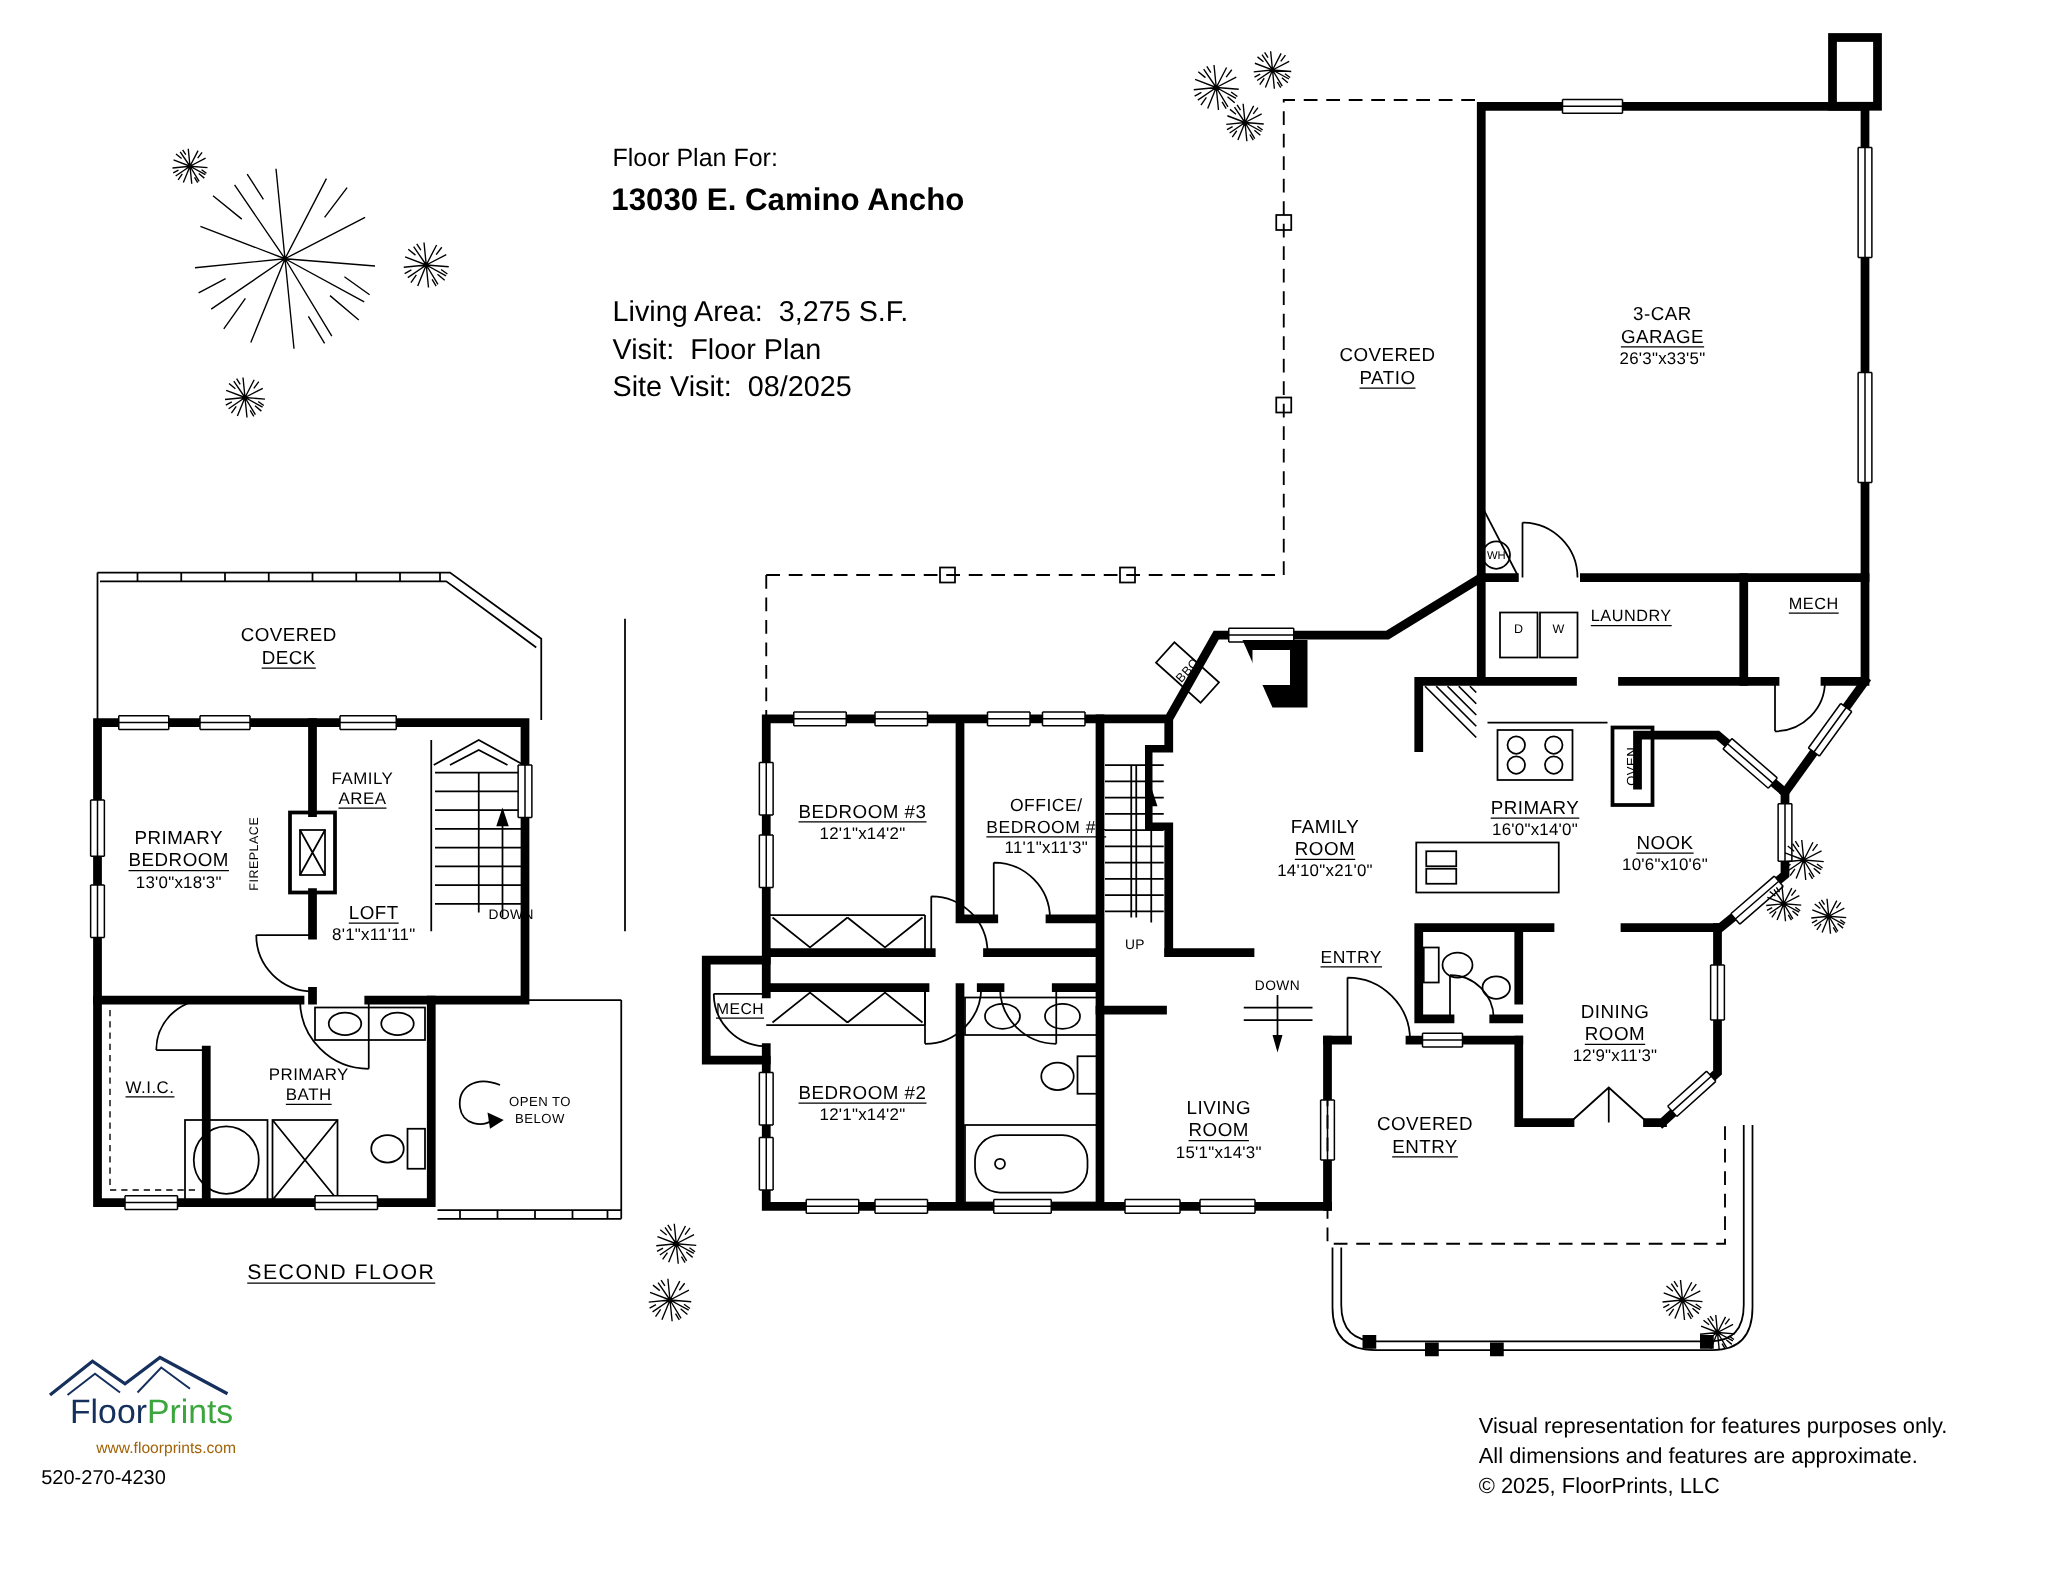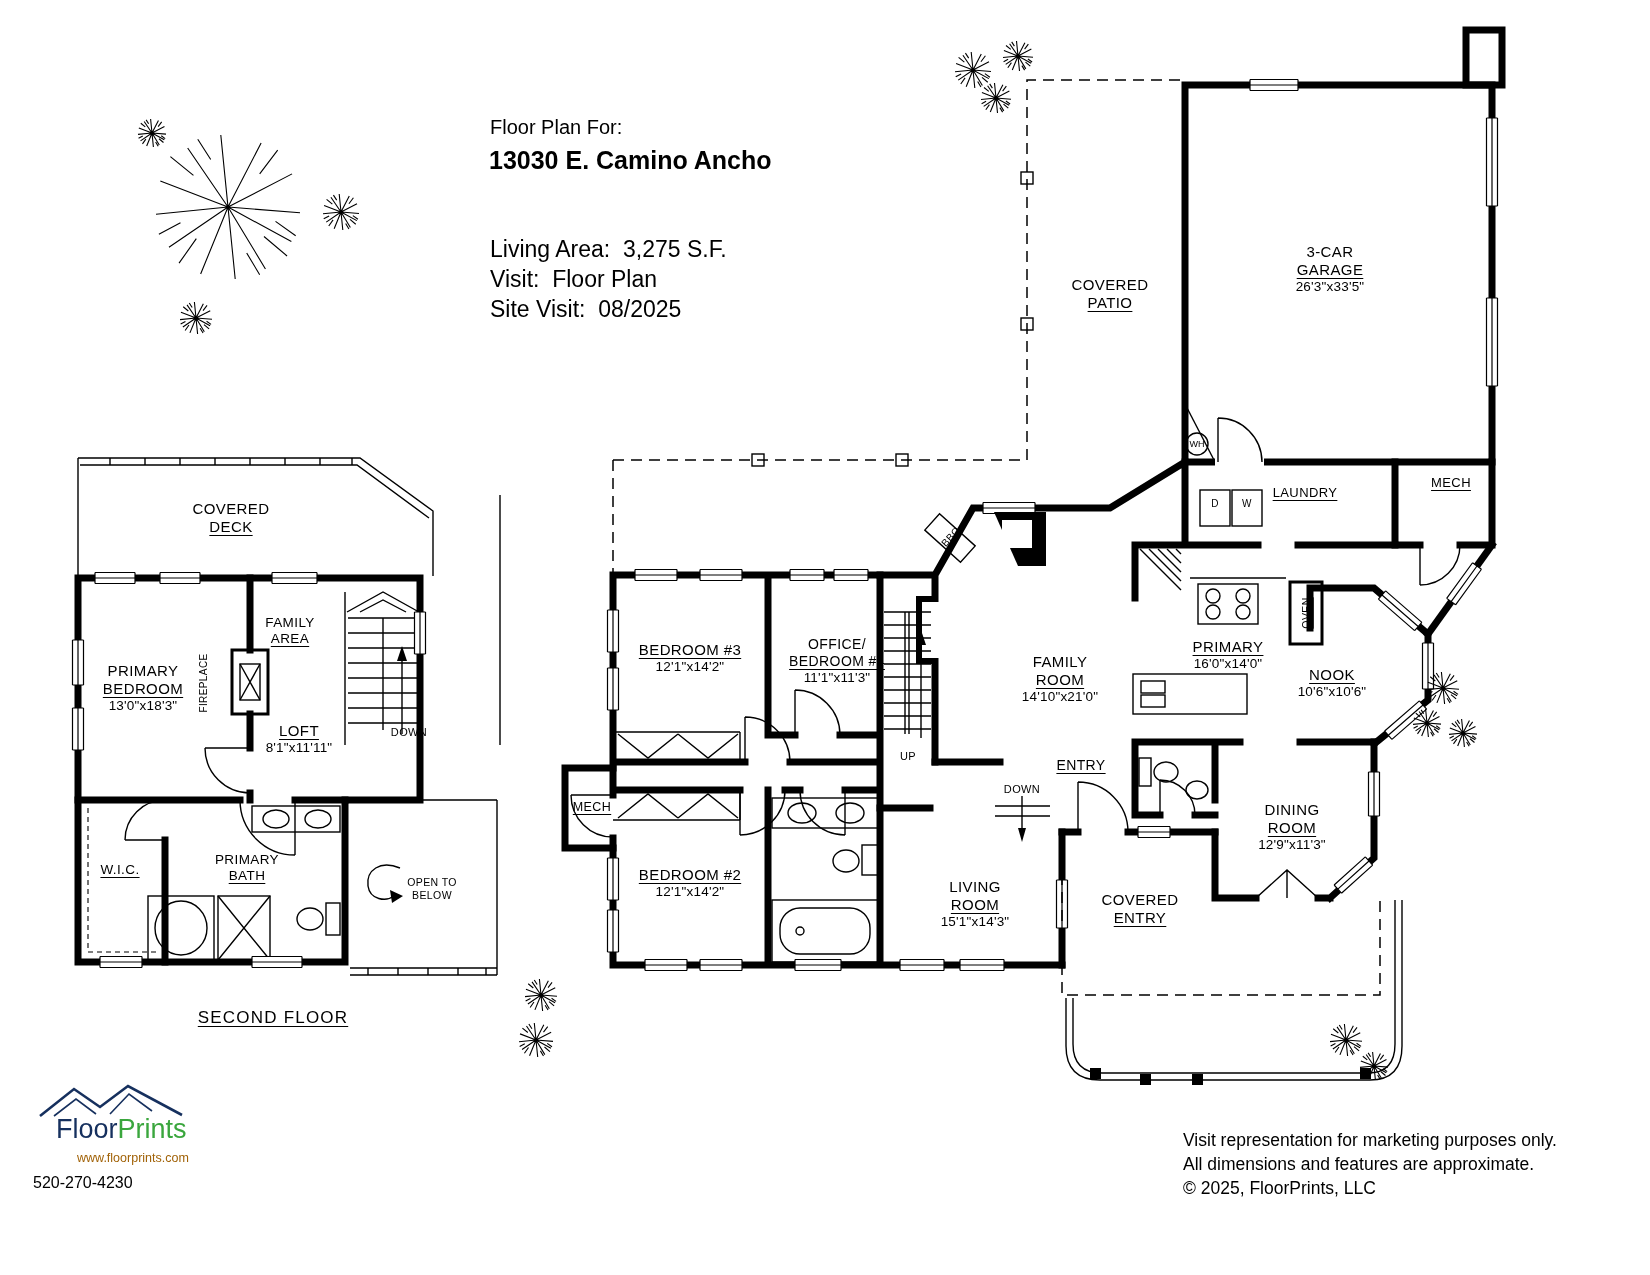--- a/index.html
+++ b/index.html
@@ -327,17 +327,17 @@
   <div class="dims">12'9"x11'3"</div>
 </div>
 
 <svg style="position:absolute;left:36px;top:1082px" width="150" height="36" viewBox="0 0 150 36">
   <path d="M4,34 L38,7 L64,25 L92,4 L146,33" fill="none" stroke="#16305e" stroke-width="2.6"></path>
   <path d="M18,34 L40,17 L60,32 M74,32 L93,12 L116,29" fill="none" stroke="#16305e" stroke-width="1.6"></path>
 </svg>
 <div class="tb" style="left:56px;top:1114px;font-size:27px;font-weight:normal"><span style="color:#16305e">Floor</span><span style="color:#3aa63d">Prints</span></div>
 <div class="tb" style="left:77px;top:1151px;font-size:12.5px;color:#a16207">www.floorprints.com</div>
 <div class="tb" style="left:33px;top:1174px;font-size:16px">520-270-4230</div>
-<div class="tb" style="left:1183px;top:1130px;font-size:17.5px">Visit representation for marketing purposes only.</div>
+<div class="tb" style="left:1183px;top:1130px;font-size:17.5px">Visual representation for features purposes only.</div>
 <div class="tb" style="left:1183px;top:1154px;font-size:17.5px">All dimensions and features are approximate.</div>
 <div class="tb" style="left:1183px;top:1178px;font-size:17.5px">© 2025, FloorPrints, LLC</div>
 
 </div>
 
 </body></html>

